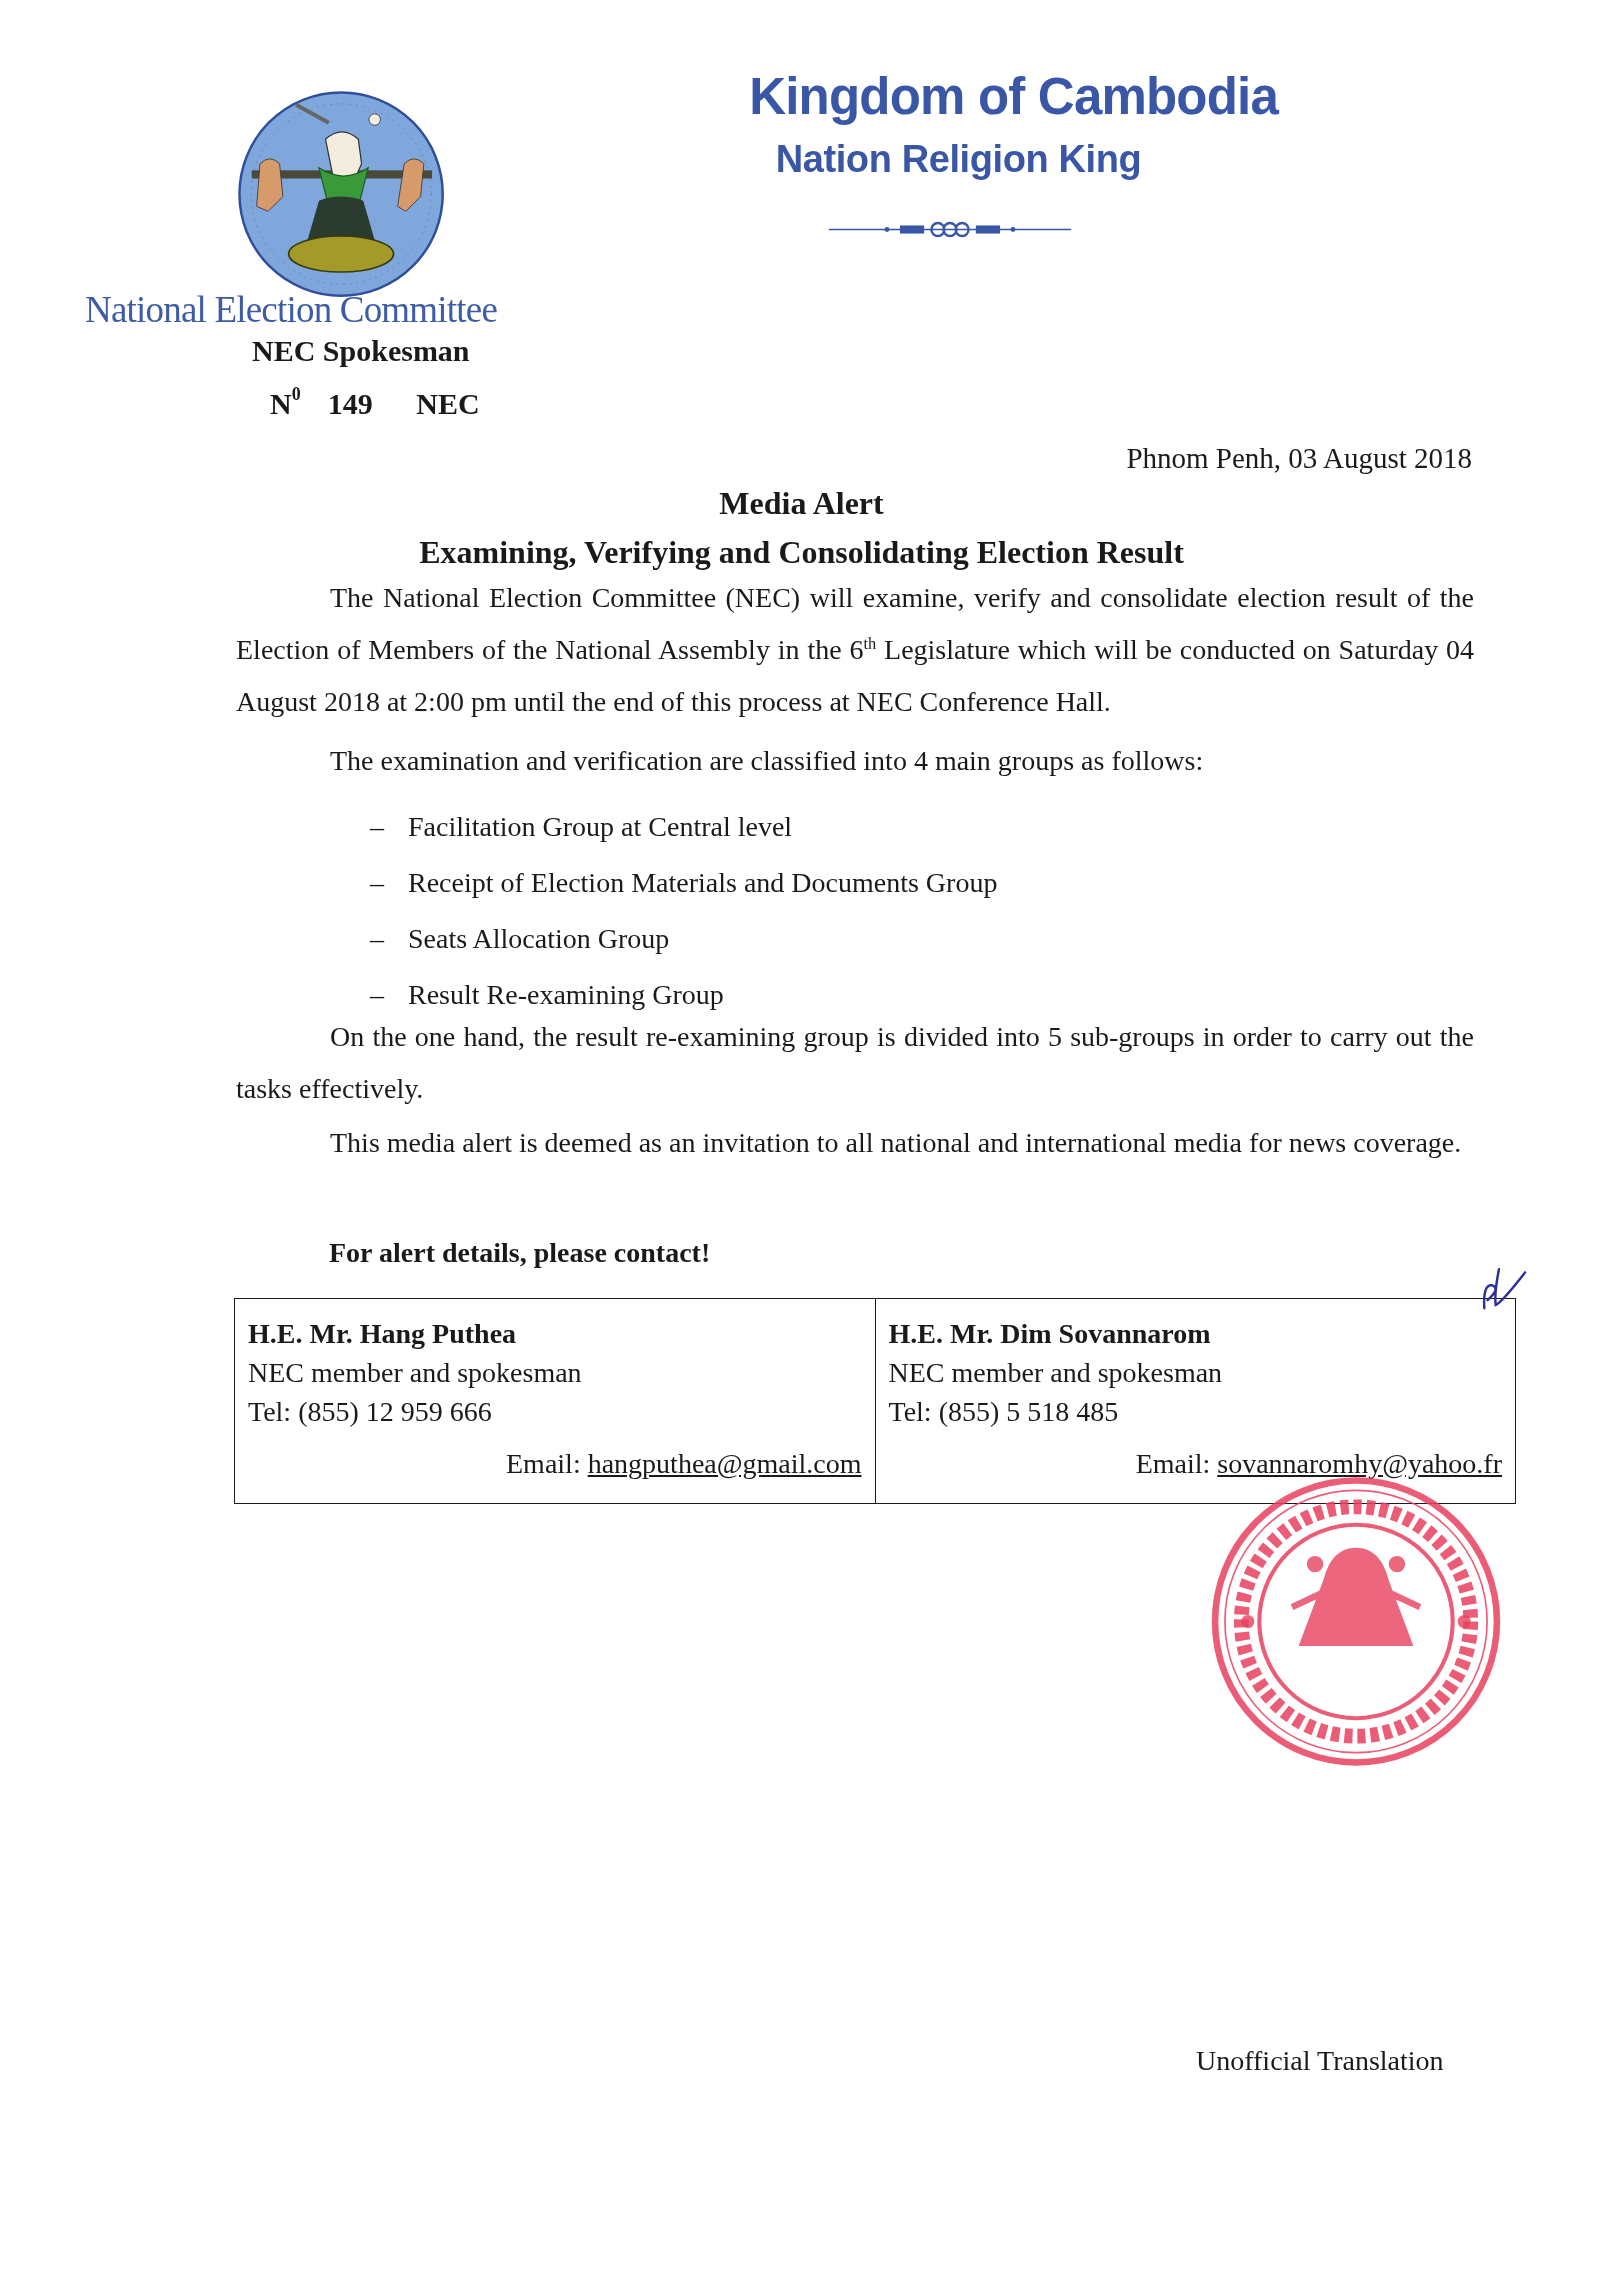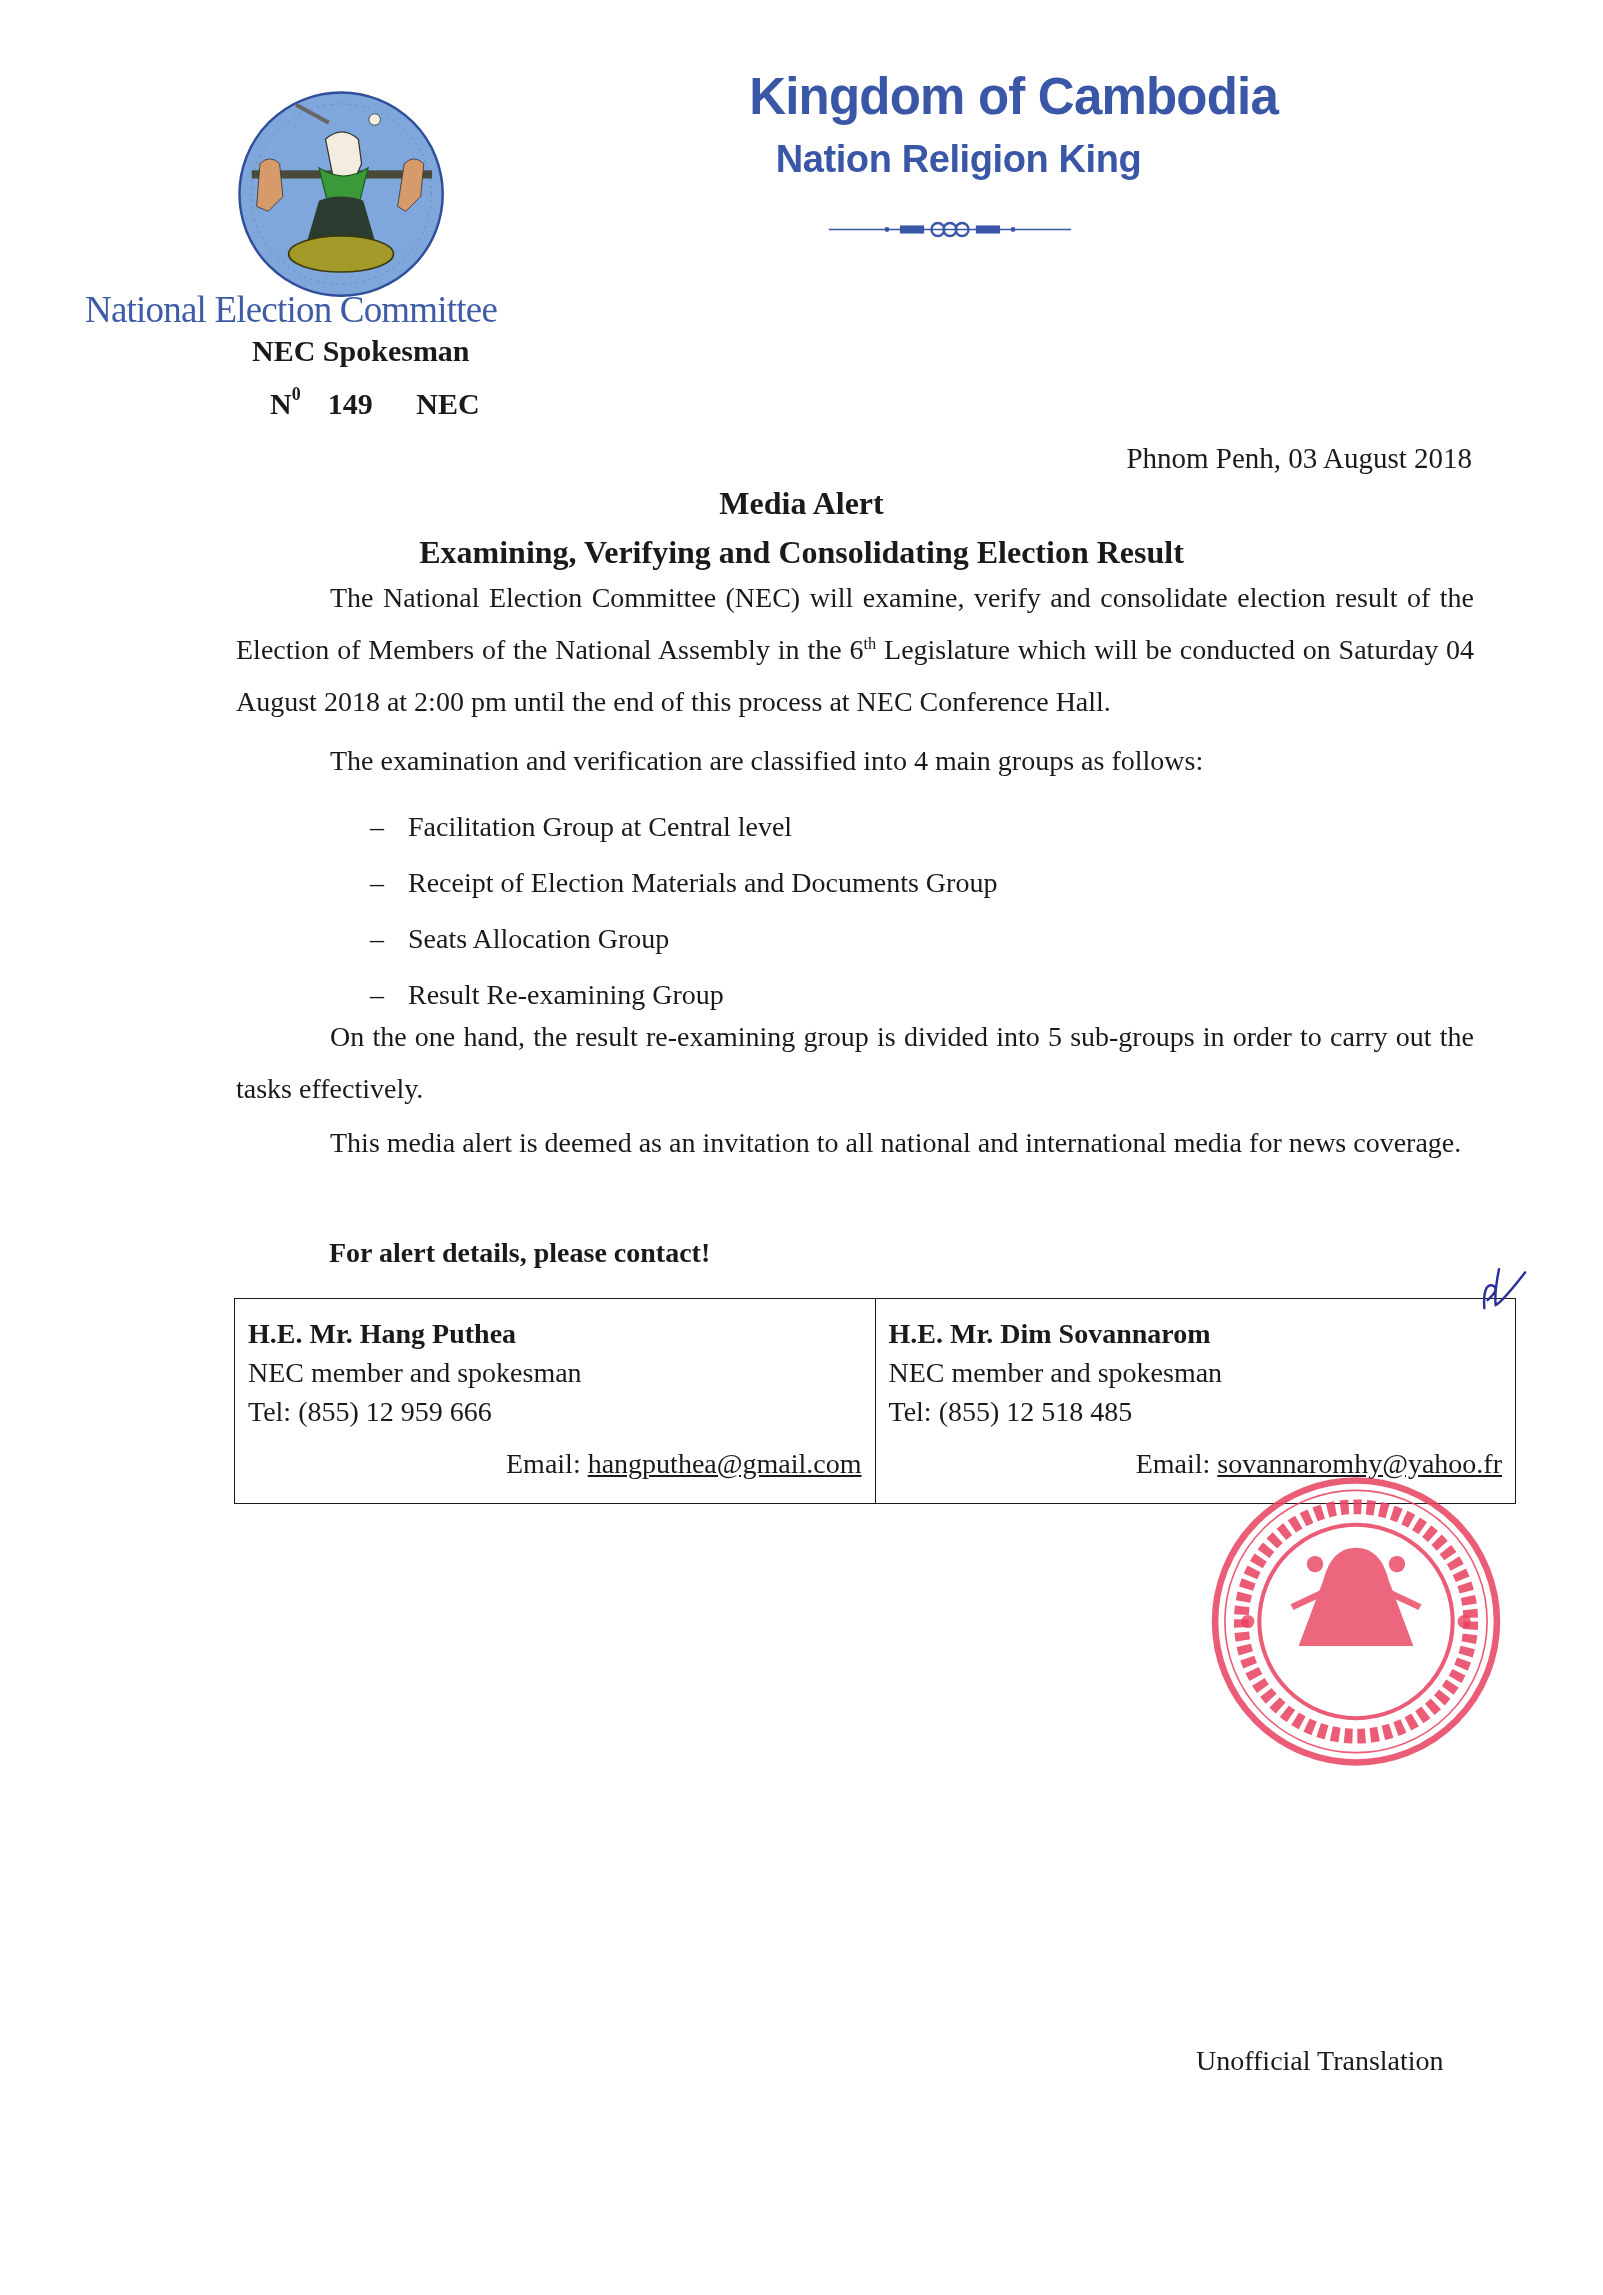--- a/index.html
+++ b/index.html
@@ -130,21 +130,21 @@
 <div class="abs ctable">
   <div class="ccell">
     <div class="name">H.E. Mr. Hang Puthea</div>
     <div>NEC member and spokesman</div>
     <div>Tel: (855) 12 959 666</div>
     <div class="email-row"><span>Email: </span><a>hangputhea@gmail.com</a></div>
   </div>
   <div class="ccell">
     <div class="name">H.E. Mr. Dim Sovannarom</div>
     <div>NEC member and spokesman</div>
-    <div>Tel: (855) 12 518 485</div>
+    <div>Tel: (855) 5 518 485</div>
     <div class="email-row"><span>Email: </span><a>sovannaromhy@yahoo.fr</a></div>
   </div>
 </div>
 
 <div class="abs initials">
   <svg width="66" height="57" viewBox="0 0 80 70">
     <path d="M22 58 q-2 -30 10 -28 q10 4 -6 18 M40 10 q-6 30 -4 44 q8 -4 36 -40" fill="none" stroke="#2b2f9a" stroke-width="3" stroke-linecap="round"></path>
   </svg>
 </div>
 

